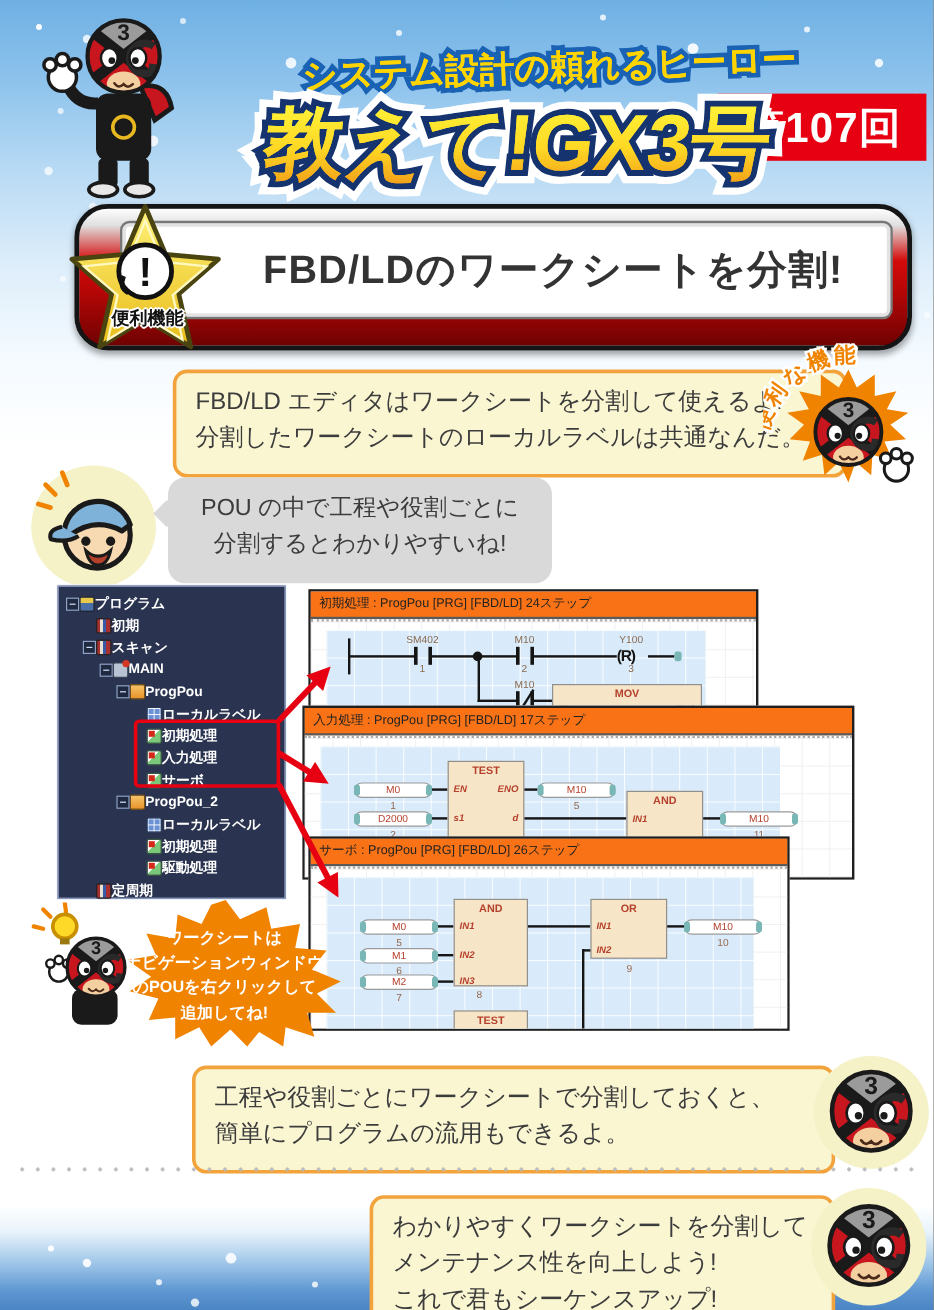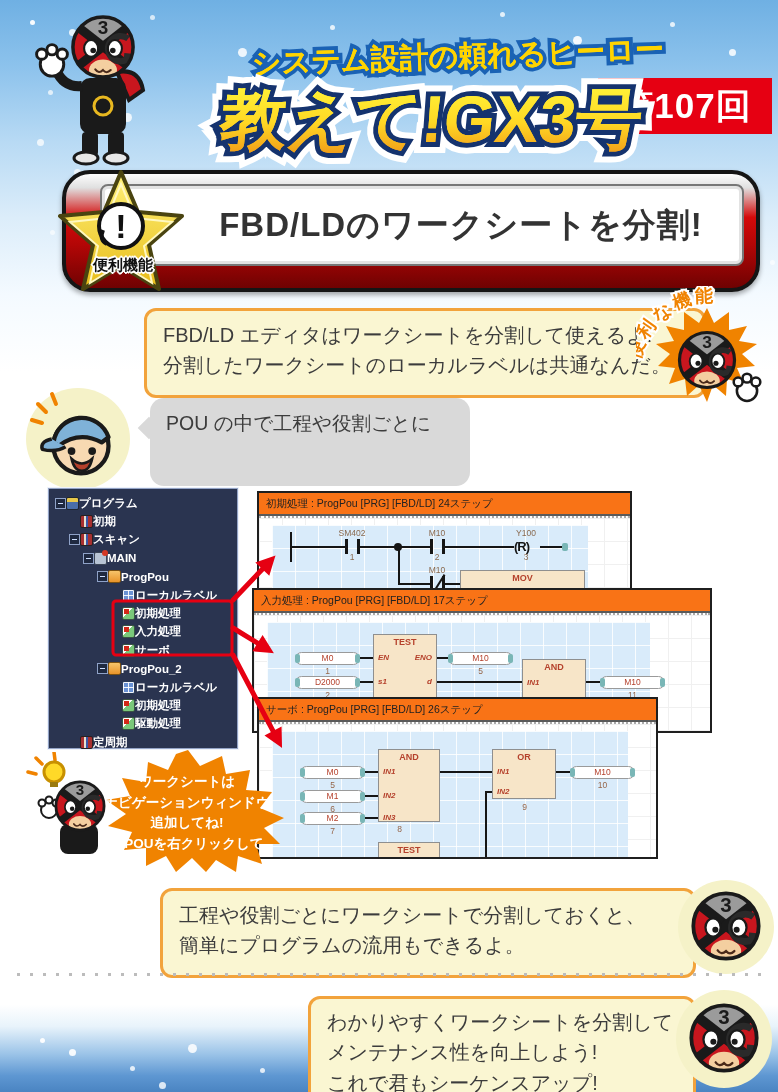--- a/index.html
+++ b/index.html
@@ -32,21 +32,21 @@
 
   
   .yb{position:absolute;background:#faf6d2;border:3px solid #f2a33c;border-radius:12px;color:#3c3c3c;}
   .yb .tail{position:absolute;right:-10px;width:17px;height:17px;background:#faf6d2;border-top:3px solid #f2a33c;border-right:3px solid #f2a33c;transform:rotate(45deg);}
   .yb-line{font-size:20px;line-height:1.52;white-space:nowrap;}
   .bubble-intro{left:144px;top:308px;width:524px;height:66px;padding:9px 16px;}
   .bubble-benefit{left:160px;top:888px;width:498px;height:66px;padding:9px 16px;}
   .bubble-outro{left:308px;top:996px;width:350px;height:86px;padding:8px 16px;}
   .gb{position:absolute;background:#d9d9d9;border-radius:14px;color:#3c3c3c;}
   .gb .tailL{position:absolute;left:-9px;top:22px;width:16px;height:16px;background:#d9d9d9;transform:rotate(45deg);}
-  .bubble-boy{left:150px;top:398px;width:288px;height:68px;padding:10px 16px;}
+  .bubble-boy{left:140px;top:398px;width:288px;height:68px;padding:10px 16px;text-align:center;}
   .boy-line{font-size:19.5px;line-height:1.55;white-space:nowrap;}
 
   
   .mascot-ellipse{position:absolute;background:#f5f2c8;border-radius:50%;}
   .m-benefit{left:678px;top:880px;width:96px;height:94px;}
   .m-outro{left:676px;top:990px;width:96px;height:98px;}
   .boy-circle{left:26px;top:388px;width:104px;height:102px;background:#f5f2c8;border-radius:50%;}
 
   
   .tree{left:48px;top:488px;width:190px;height:261px;background:#2a3450;border:1px solid #93a3c6;box-shadow:0 0 0 1px #edf2fa;box-sizing:border-box;padding-top:5px;}
@@ -222,20 +222,21 @@
     <g stroke="#f08300" stroke-width="4" stroke-linecap="round">
       <line x1="8" y1="14" x2="16" y2="22"></line>
         <line x1="22" y1="4" x2="26" y2="14"></line>
         <line x1="2" y1="30" x2="12" y2="33"></line>
     </g>
     <use href="#boyface" x="8" y="6" width="86" height="86"></use>
   </svg>
   <div class="gb bubble-boy">
     <div class="tailL"></div>
     <div class="boy-line">POU の中で工程や役割ごとに</div>
+    <div class="boy-line">分割するとわかりやすいね!</div>
   </div>
 
   <div class="abs tree">
     <div class="tree-row" style="padding-left:6px">
       <span class="exp"></span>
         <span class="ic ic-program"></span>
         <span>プログラム</span>
     </div>
     <div class="tree-row" style="padding-left:20px">
       <span class="sp"></span>
@@ -423,22 +424,22 @@
       <polygon points="281,746 266.4,735.6 280.6,728.2" stroke-width="2"></polygon>
     </g>
   </svg>
 
   <svg class="abs burst-svg" style="left:88px;top:748px" width="200" height="125" viewBox="0 0 200 125">
     <path d="M100,2 L112,18 L134,8 L138,26 L162,22 L158,42 L184,44 L172,60 L196,70 L176,80 L192,96 L168,96 L174,116 L150,108 L148,124 L128,112 L118,124 L104,110 L88,124 L78,108 L58,118 L58,100 L36,102 L44,84 L20,78 L38,66 L18,52 L42,48 L34,30 L58,34 L60,14 L80,22 L88,6 Z" fill="#f08300"></path>
   </svg>
   <div class="abs tip-text">
     <div>ワークシートは</div>
     <div>ナビゲーションウィンドウ</div>
+    <div>のPOUを右クリックして</div>
     <div>追加してね!</div>
-    <div>のPOUを右クリックして</div>
   </div>
   <svg class="abs" style="left:26px;top:752px;z-index:8" width="100" height="108" viewBox="0 0 100 108">
     <g stroke="#f08300" stroke-width="3.5" stroke-linecap="round">
       <line x1="10" y1="6" x2="16" y2="12"></line>
         <line x1="28" y1="0" x2="29" y2="8"></line>
         <line x1="2" y1="20" x2="10" y2="22"></line>
     </g>
     <circle cx="28" cy="20" r="10" fill="#ffd928" stroke="#c89000" stroke-width="3"></circle>
     <rect x="24" y="30" width="8" height="5" fill="#9a7a10"></rect>
     <rect x="34" y="72" width="38" height="30" rx="8" fill="#1a1a1a"></rect>

